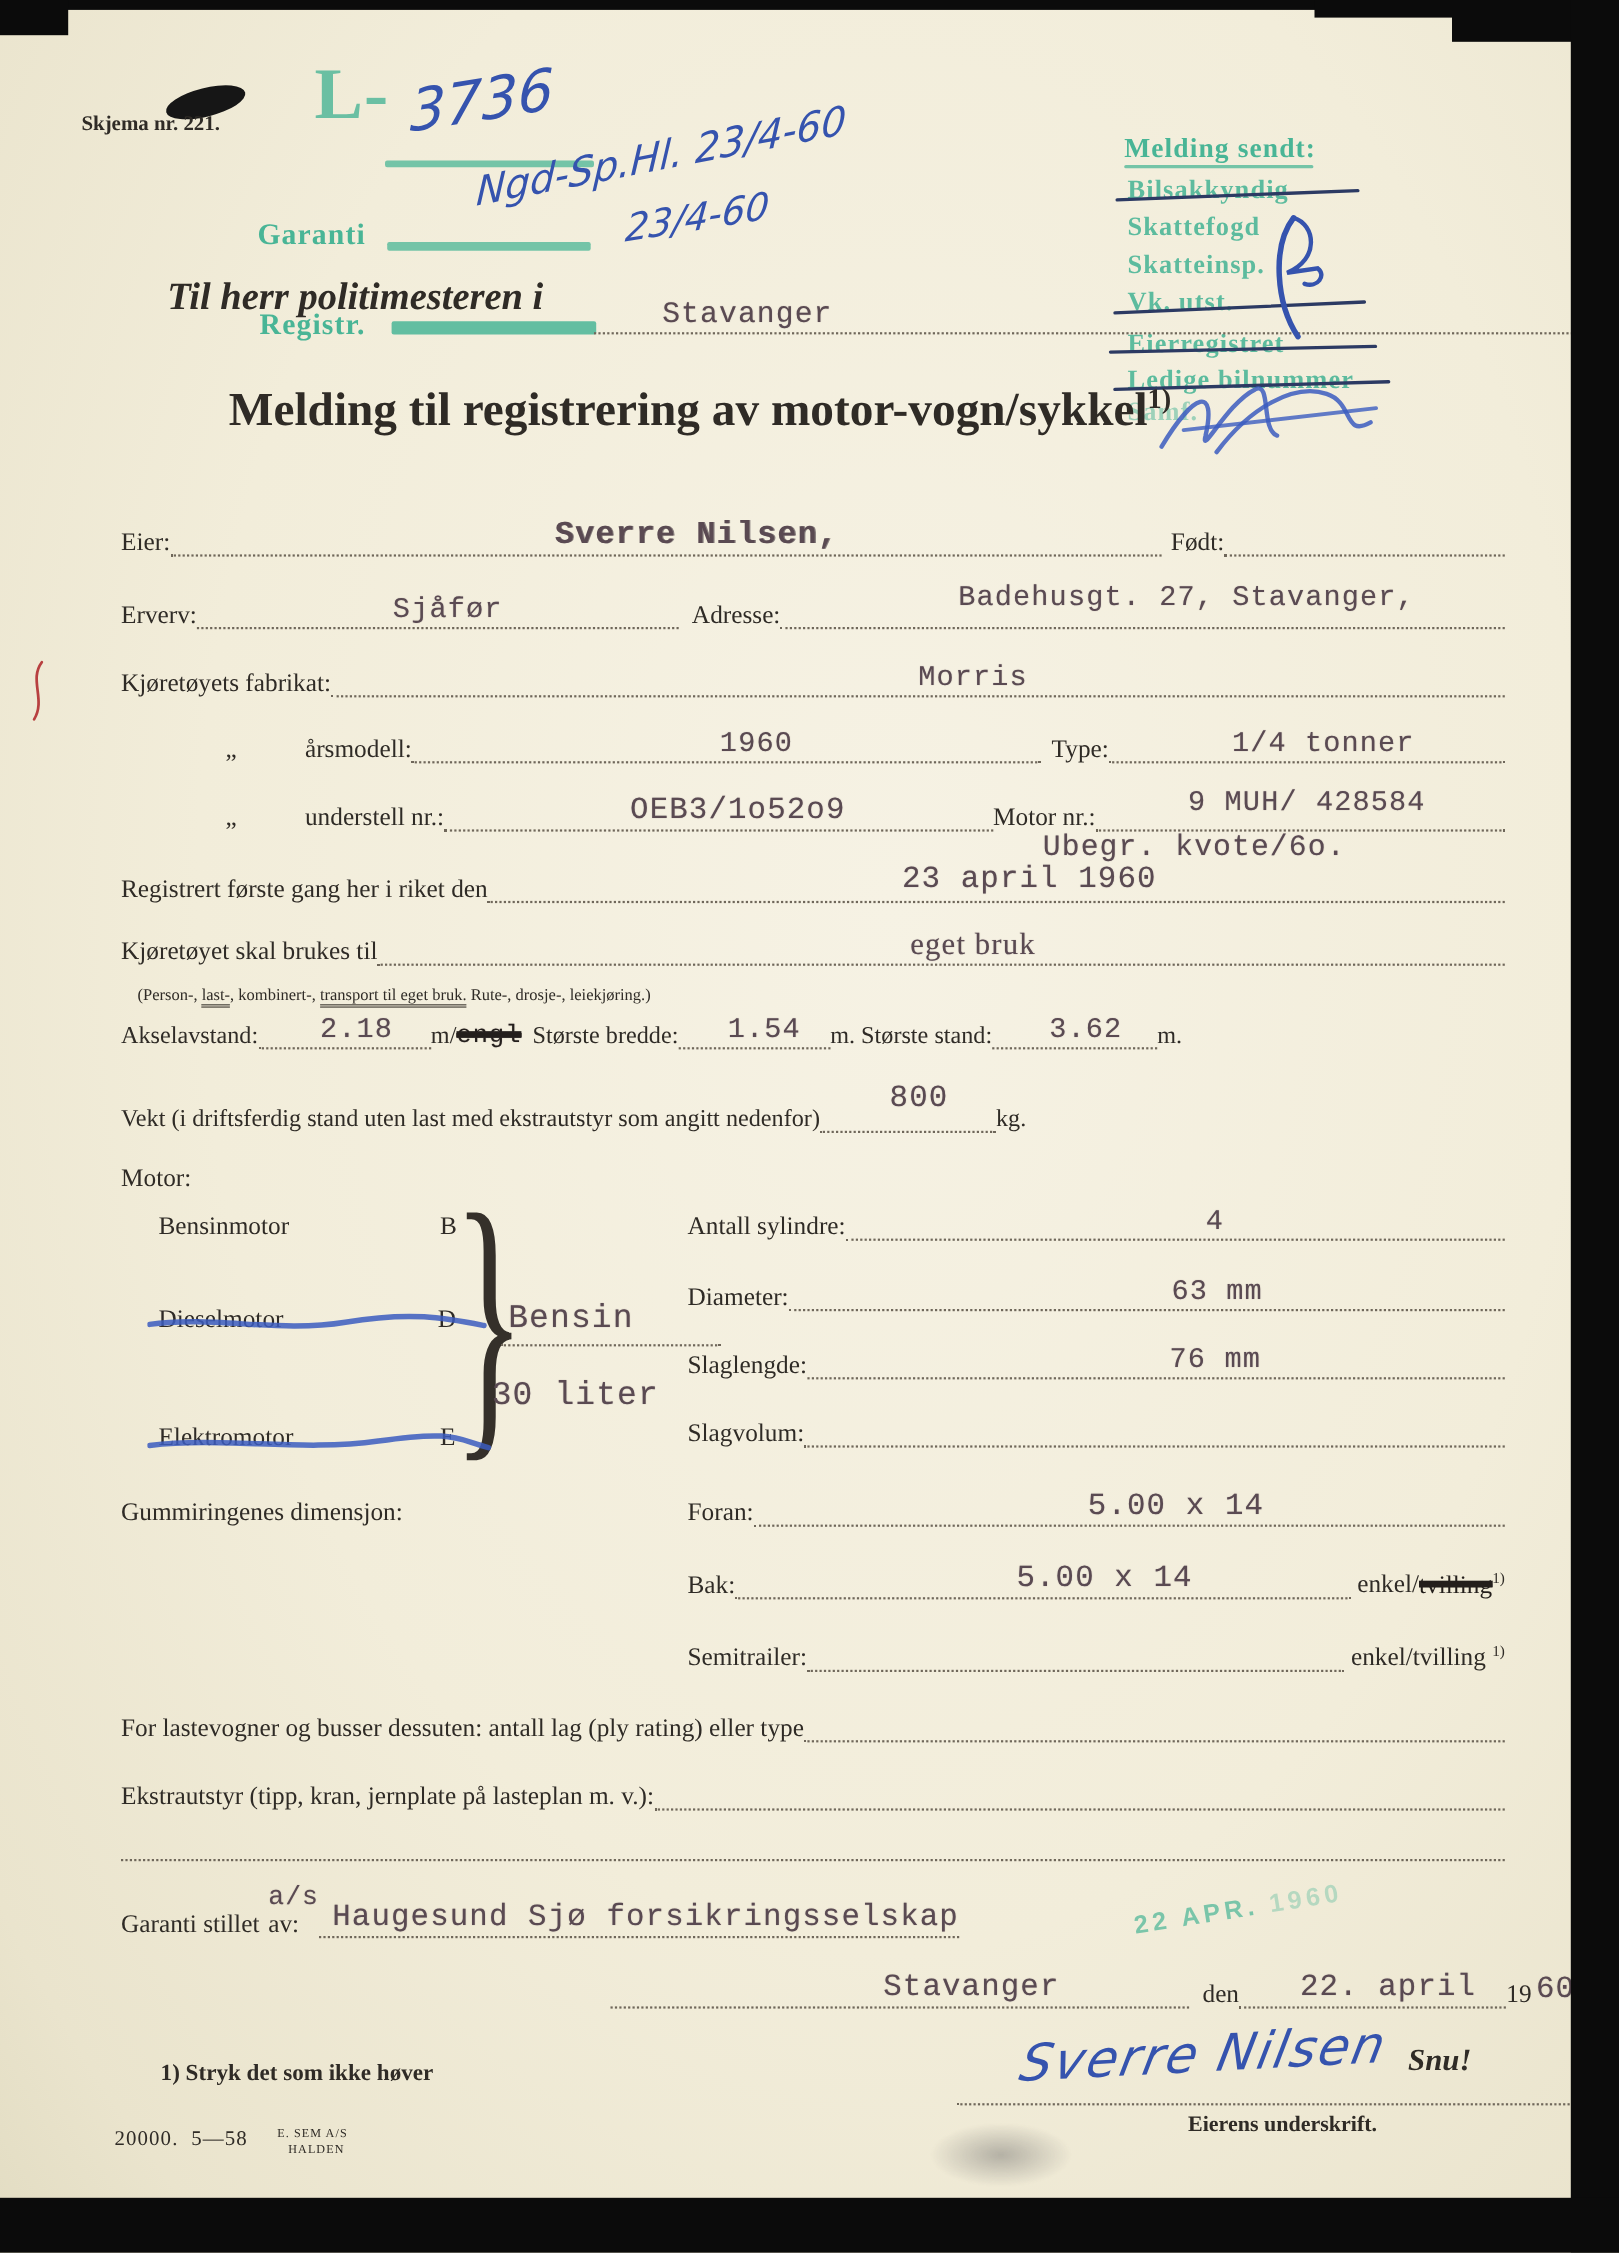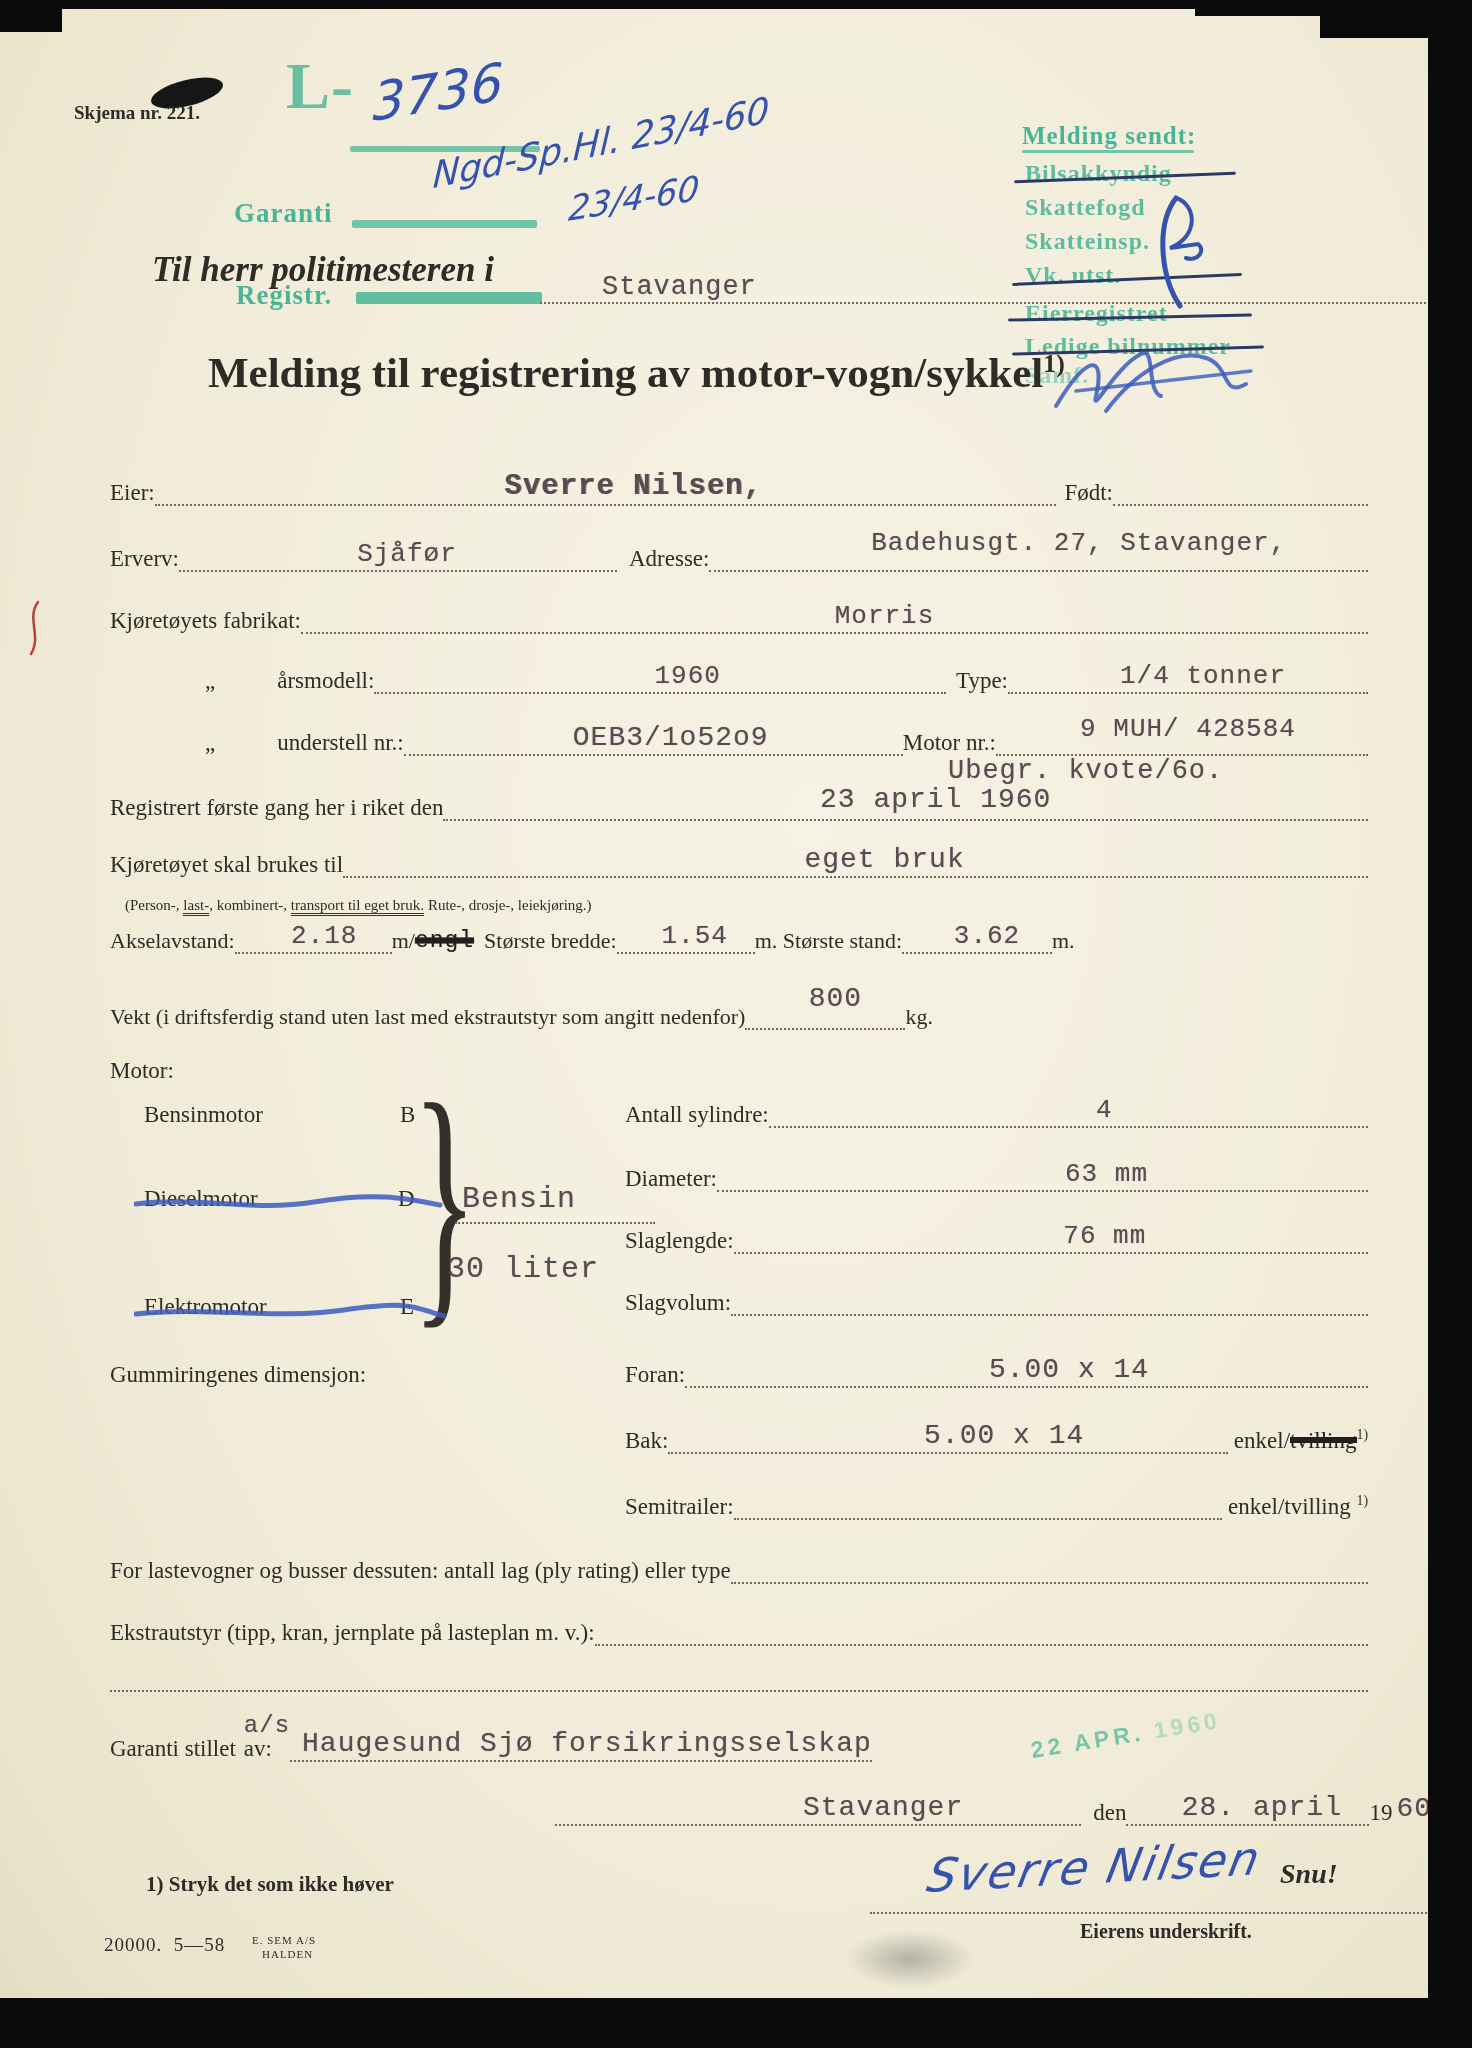--- a/index.html
+++ b/index.html
@@ -146,21 +146,21 @@
   <div class="row" style="top:785px;">
     <span class="lbl">Registrert første gang her i riket den</span>
     <span class="fill grow" style="padding-left:60px;">
       <span class="typed" style="font-size:28px;margin-bottom:4px;">23 april 1960</span>
     </span>
   </div>
 
   <div class="row" style="top:842px;">
     <span class="lbl">Kjøretøyet skal brukes til</span>
     <span class="fill grow" style="padding-left:58px;">
-      <span class="typed" style="font-size:28px;">eget bruk</span>
+      <span class="typed" style="font-size:28px;font-family:Liberation Serif, serif;">eget bruk</span>
     </span>
   </div>
 
   <div class="abs lbl" style="left:110px;top:880px;font-size:15px;">
     <span>(Person-, </span><span style="border-bottom:3px double #3a352e;">last-</span><span>, kombinert-, </span><span style="border-bottom:3px double #3a352e;">transport til eget bruk.</span><span> Rute-, drosje-, leiekjøring.)</span>
   </div>
 
   <div class="row" style="top:918px;font-size:22px;">
     <span class="lbl">Akselavstand:</span>
     <span class="fill" style="flex:0 0 135px;padding-left:22px;">
@@ -273,21 +273,21 @@
       <span class="typed" style="font-size:28px;">Haugesund Sjø forsikringsselskap</span>
     </span>
   </div>
 
   <div class="row" style="top:1790px;left:555px;right:40px;">
     <span class="fill grow" style="padding-left:130px;">
       <span class="typed" style="font-size:28px;">Stavanger</span>
     </span>
     <span class="lbl" style="margin-left:12px;">den</span>
     <span class="fill" style="flex:0 0 215px;padding-left:28px;">
-      <span class="typed" style="font-size:28px;">28. april</span>
+      <span class="typed" style="font-size:28px;">22. april</span>
     </span>
     <span class="lbl">19</span>
     <span class="typed" style="font-size:28px;margin-left:4px;margin-bottom:2px;">60</span>
   </div>
 
   <div class="abs hand" style="left:928px;top:1840px;font-size:46px;letter-spacing:2px;transform:rotate(-3deg) skewX(-14deg);z-index:6;">Sverre Nilsen</div>
   <div class="dotline" style="left:870px;top:1912px;width:560px;"></div>
   <div class="abs lbl" style="left:1080px;top:1920px;font-size:20px;font-weight:bold;">Eierens underskrift.</div>
 
   <div class="abs" style="left:1030px;top:1722px;transform:rotate(-9deg);font-family:'Liberation Sans',sans-serif;font-weight:bold;font-size:23px;letter-spacing:4px;color:#49b596;z-index:5;">

